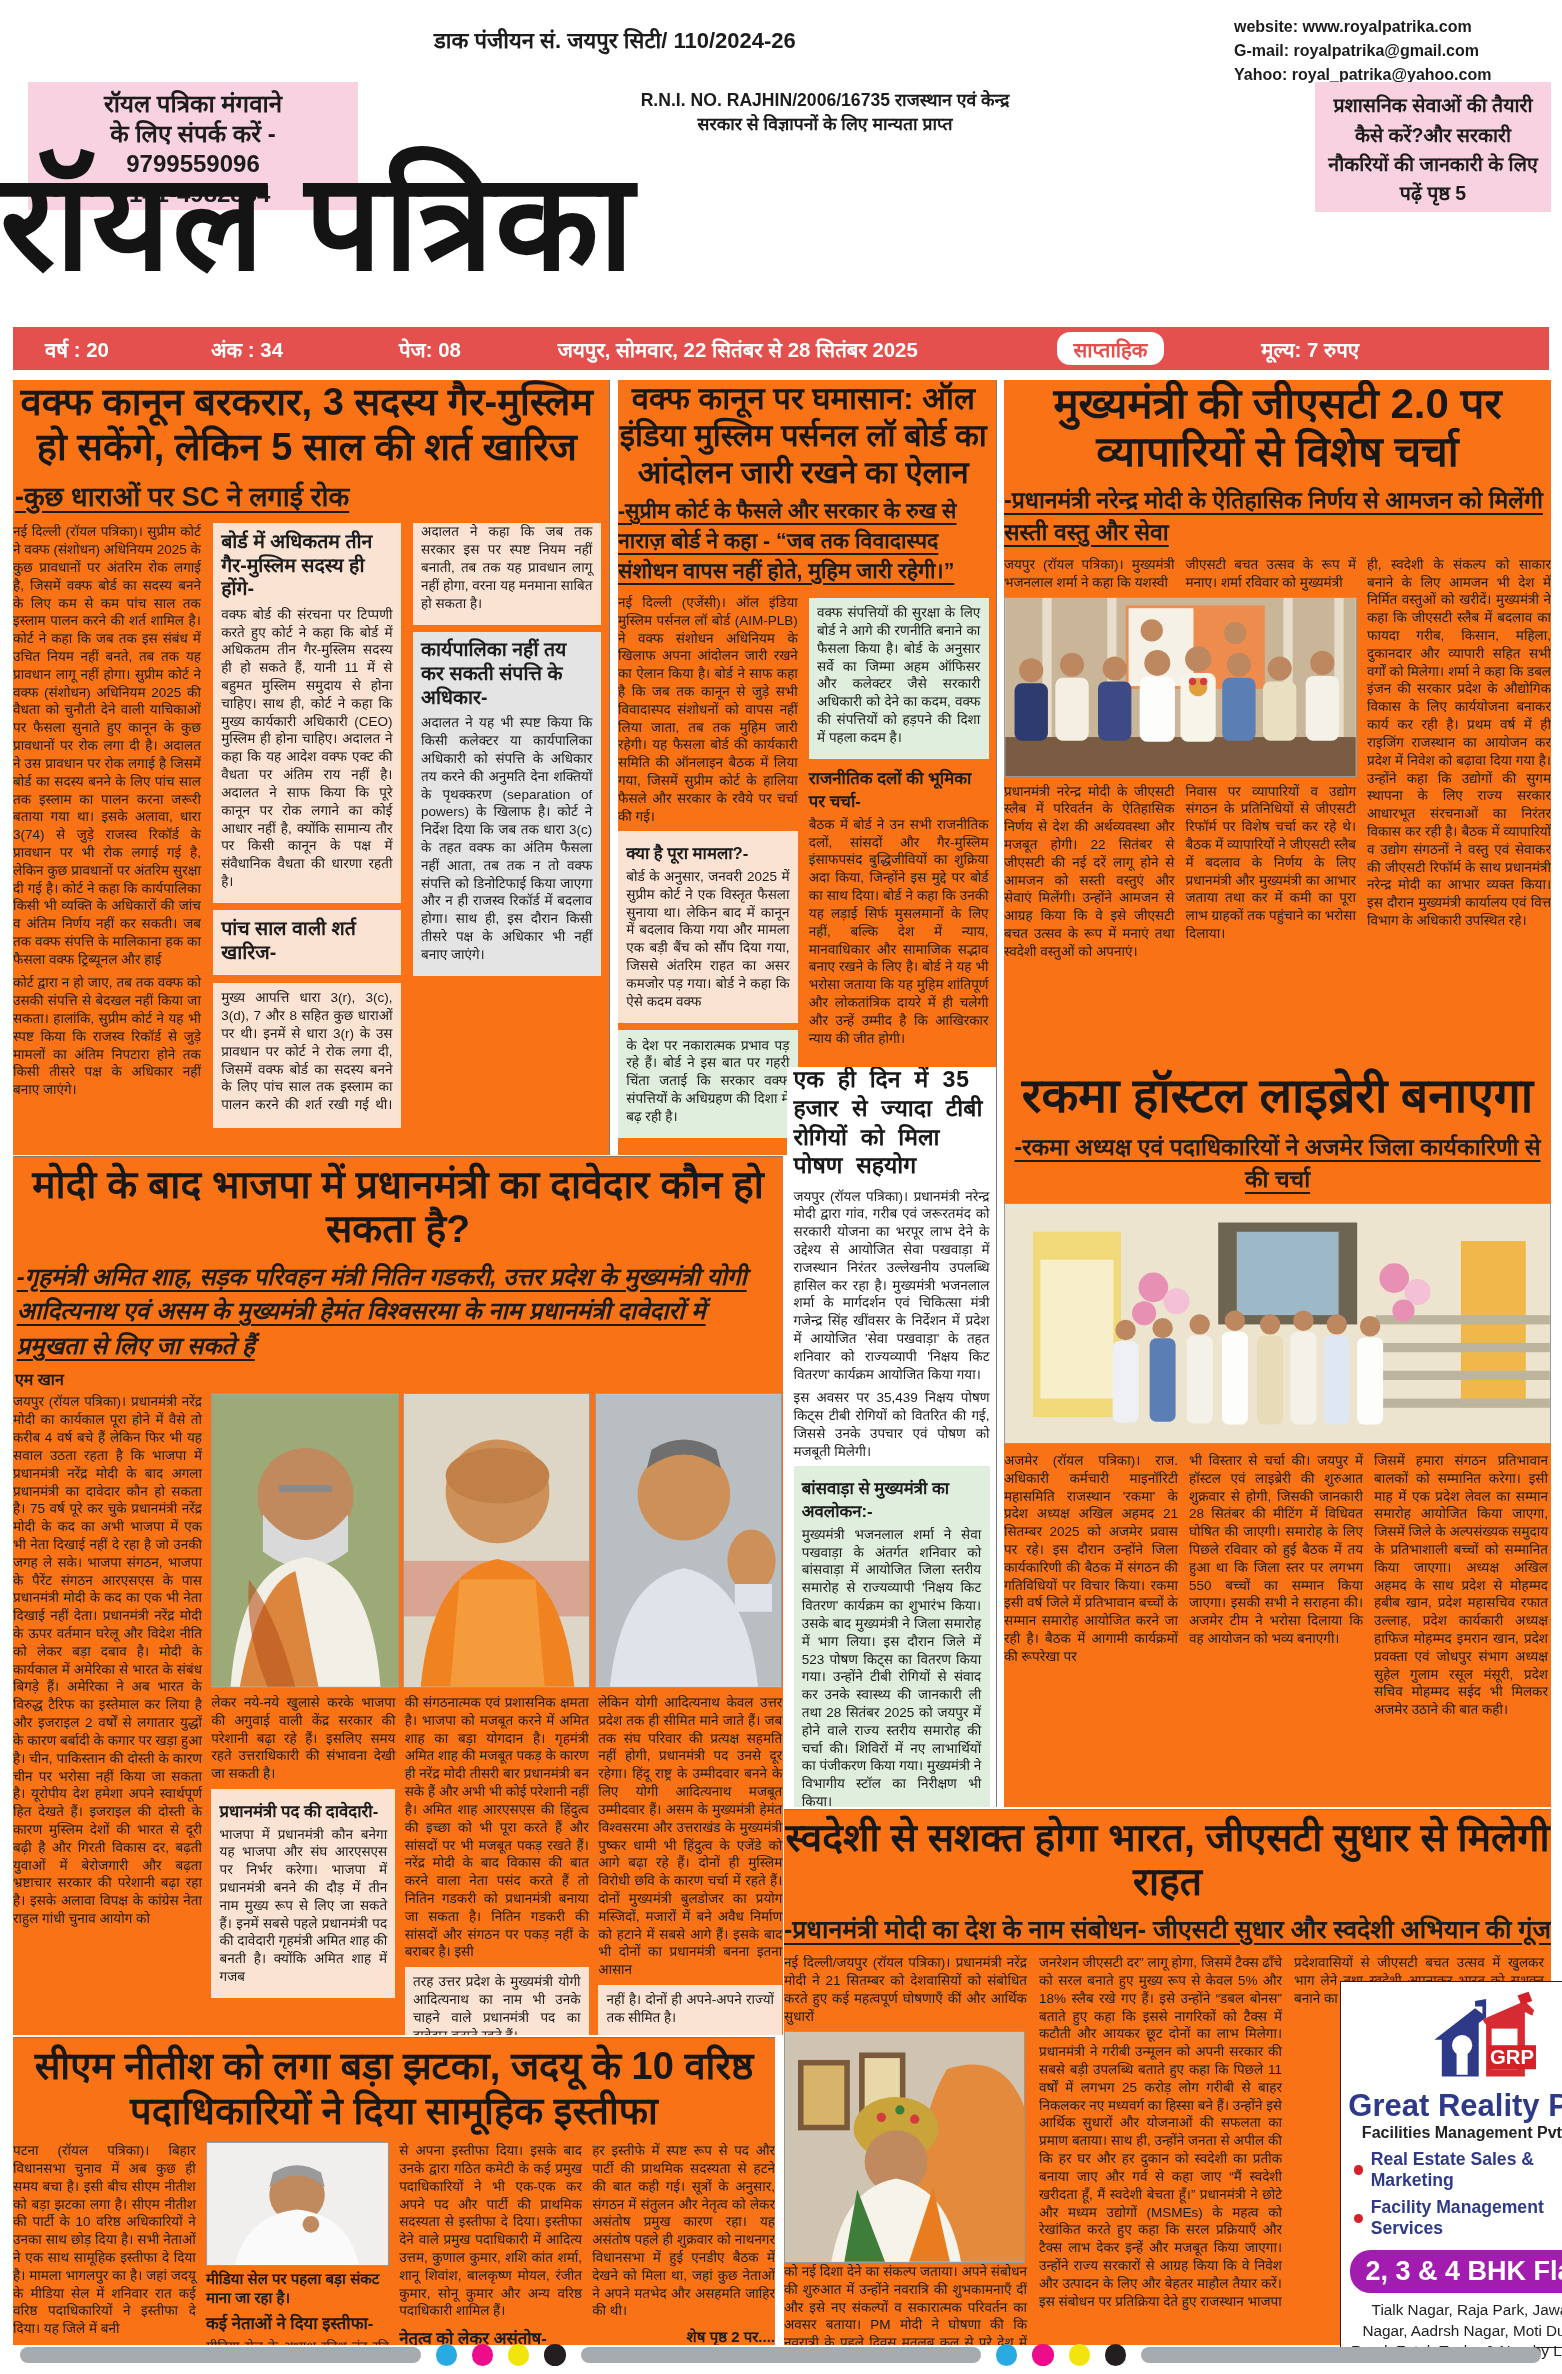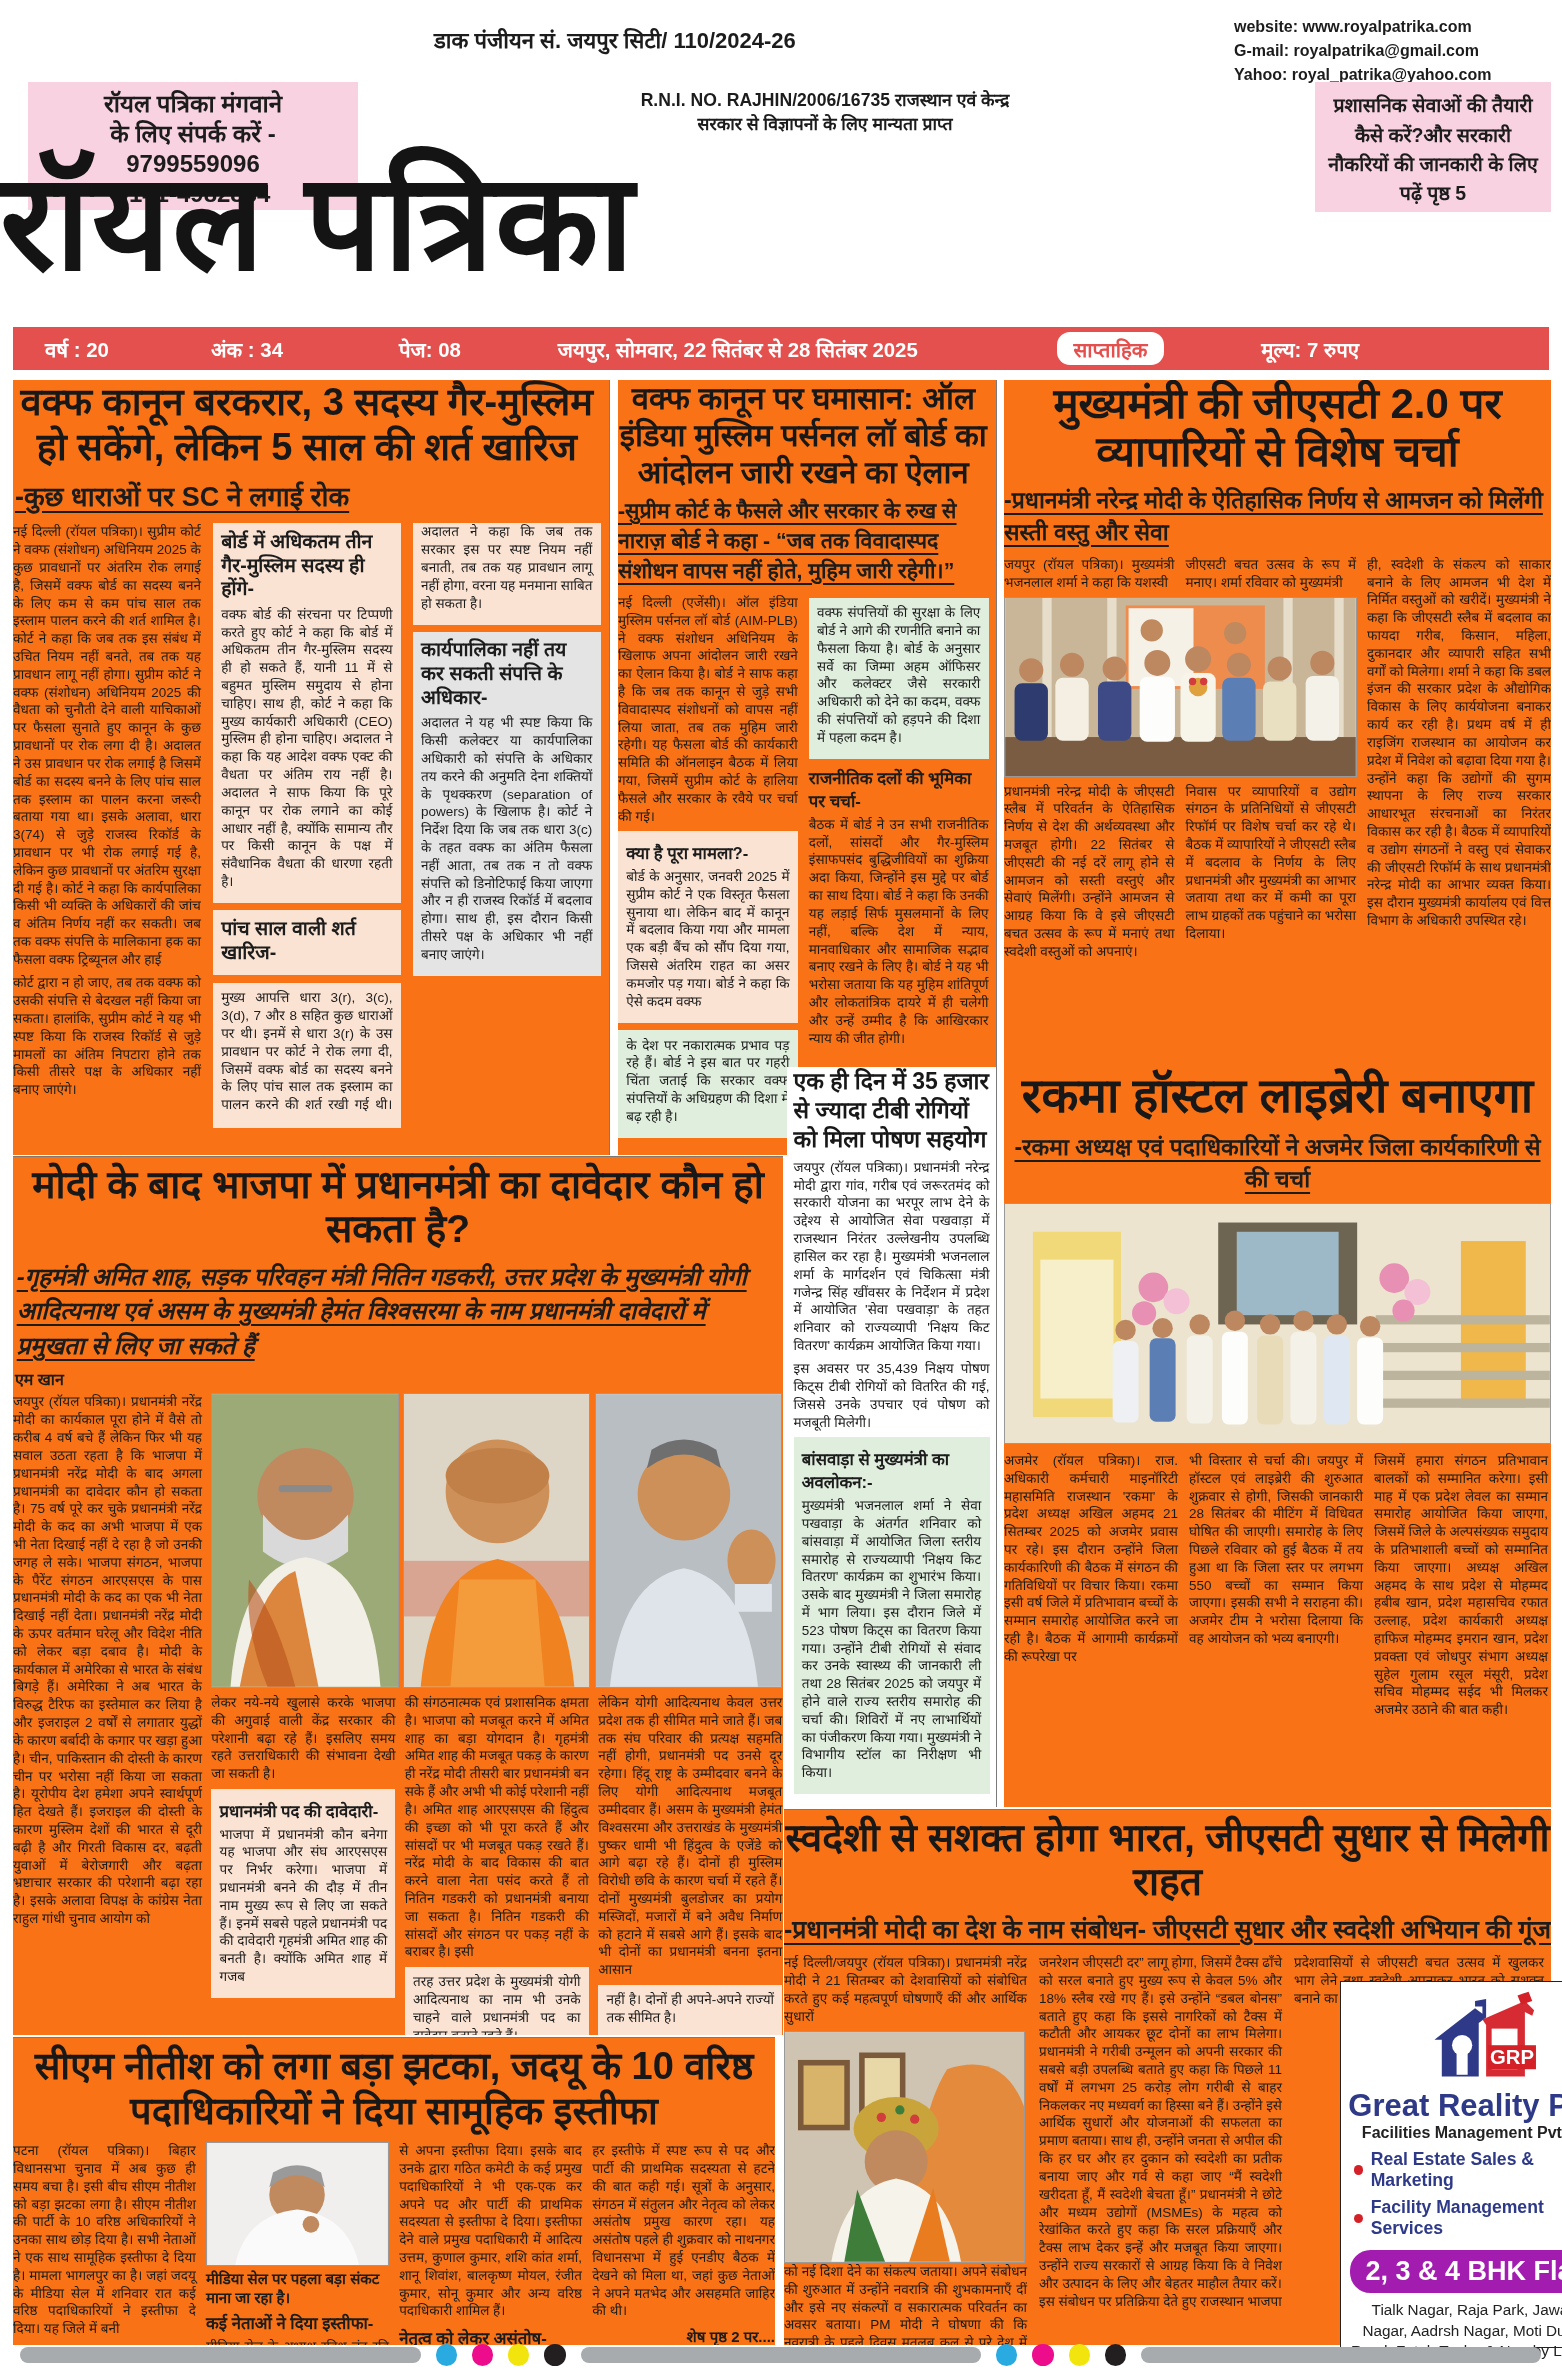--- a/index.html
+++ b/index.html
@@ -62,21 +62,21 @@
   #artD .sub{font-size:24px;line-height:1.45;font-style:italic;display:block;margin:7.4px 3.7px 3.7px 3.7px;}
   #artD .byline{font-size:16px;font-weight:bold;margin:1.9px 0 3.7px 1.9px;}
   #artD .dwrap{display:flex;gap:9.3px;}
   #artD .dcol1{width:189px;}
   #artD .dright{width:571px;}
   #artD .photos{display:flex;gap:4.6px;}
   #artD .dcols{display:flex;gap:9.3px;margin-top:5.6px;}
   #artD .dcols>div{width:185px;}
   
   #artTB{left:787px;top:1067px;width:210px;height:740px;border-right:0.9px solid #7a7a7a;padding:0 6.5px;background:#fff;}
-  #artTB .hl{font-size:23px;text-align:left;line-height:1.25;margin-bottom:5.6px;}
+  #artTB .hl{font-size:23px;text-align:left;line-height:1.25;margin-bottom:5.6px;font-family:Liberation Mono, monospace;}
   
   #artRak{left:1004px;top:1067px;width:547px;height:740px;}
   #artRak .hl{font-size:48px;line-height:1.2;}
   #artRak .sub{font-size:23px;display:block;text-align:center;margin:5.6px 0 9.3px 0;}
   #artRak .rcols{display:flex;gap:11px;margin-top:7.4px;}
   #artRak .rcols>div{width:174px;}
   
   #artSw{left:784px;top:1809px;width:767px;height:536px;border-top:0.9px solid #7a7a7a;padding-top:5.6px;}
   #artSw .hl{font-size:39px;line-height:1.15;}
   #artSw .sub{font-size:25px;display:block;text-align:center;margin:5.6px 0 9.3px 0;}

